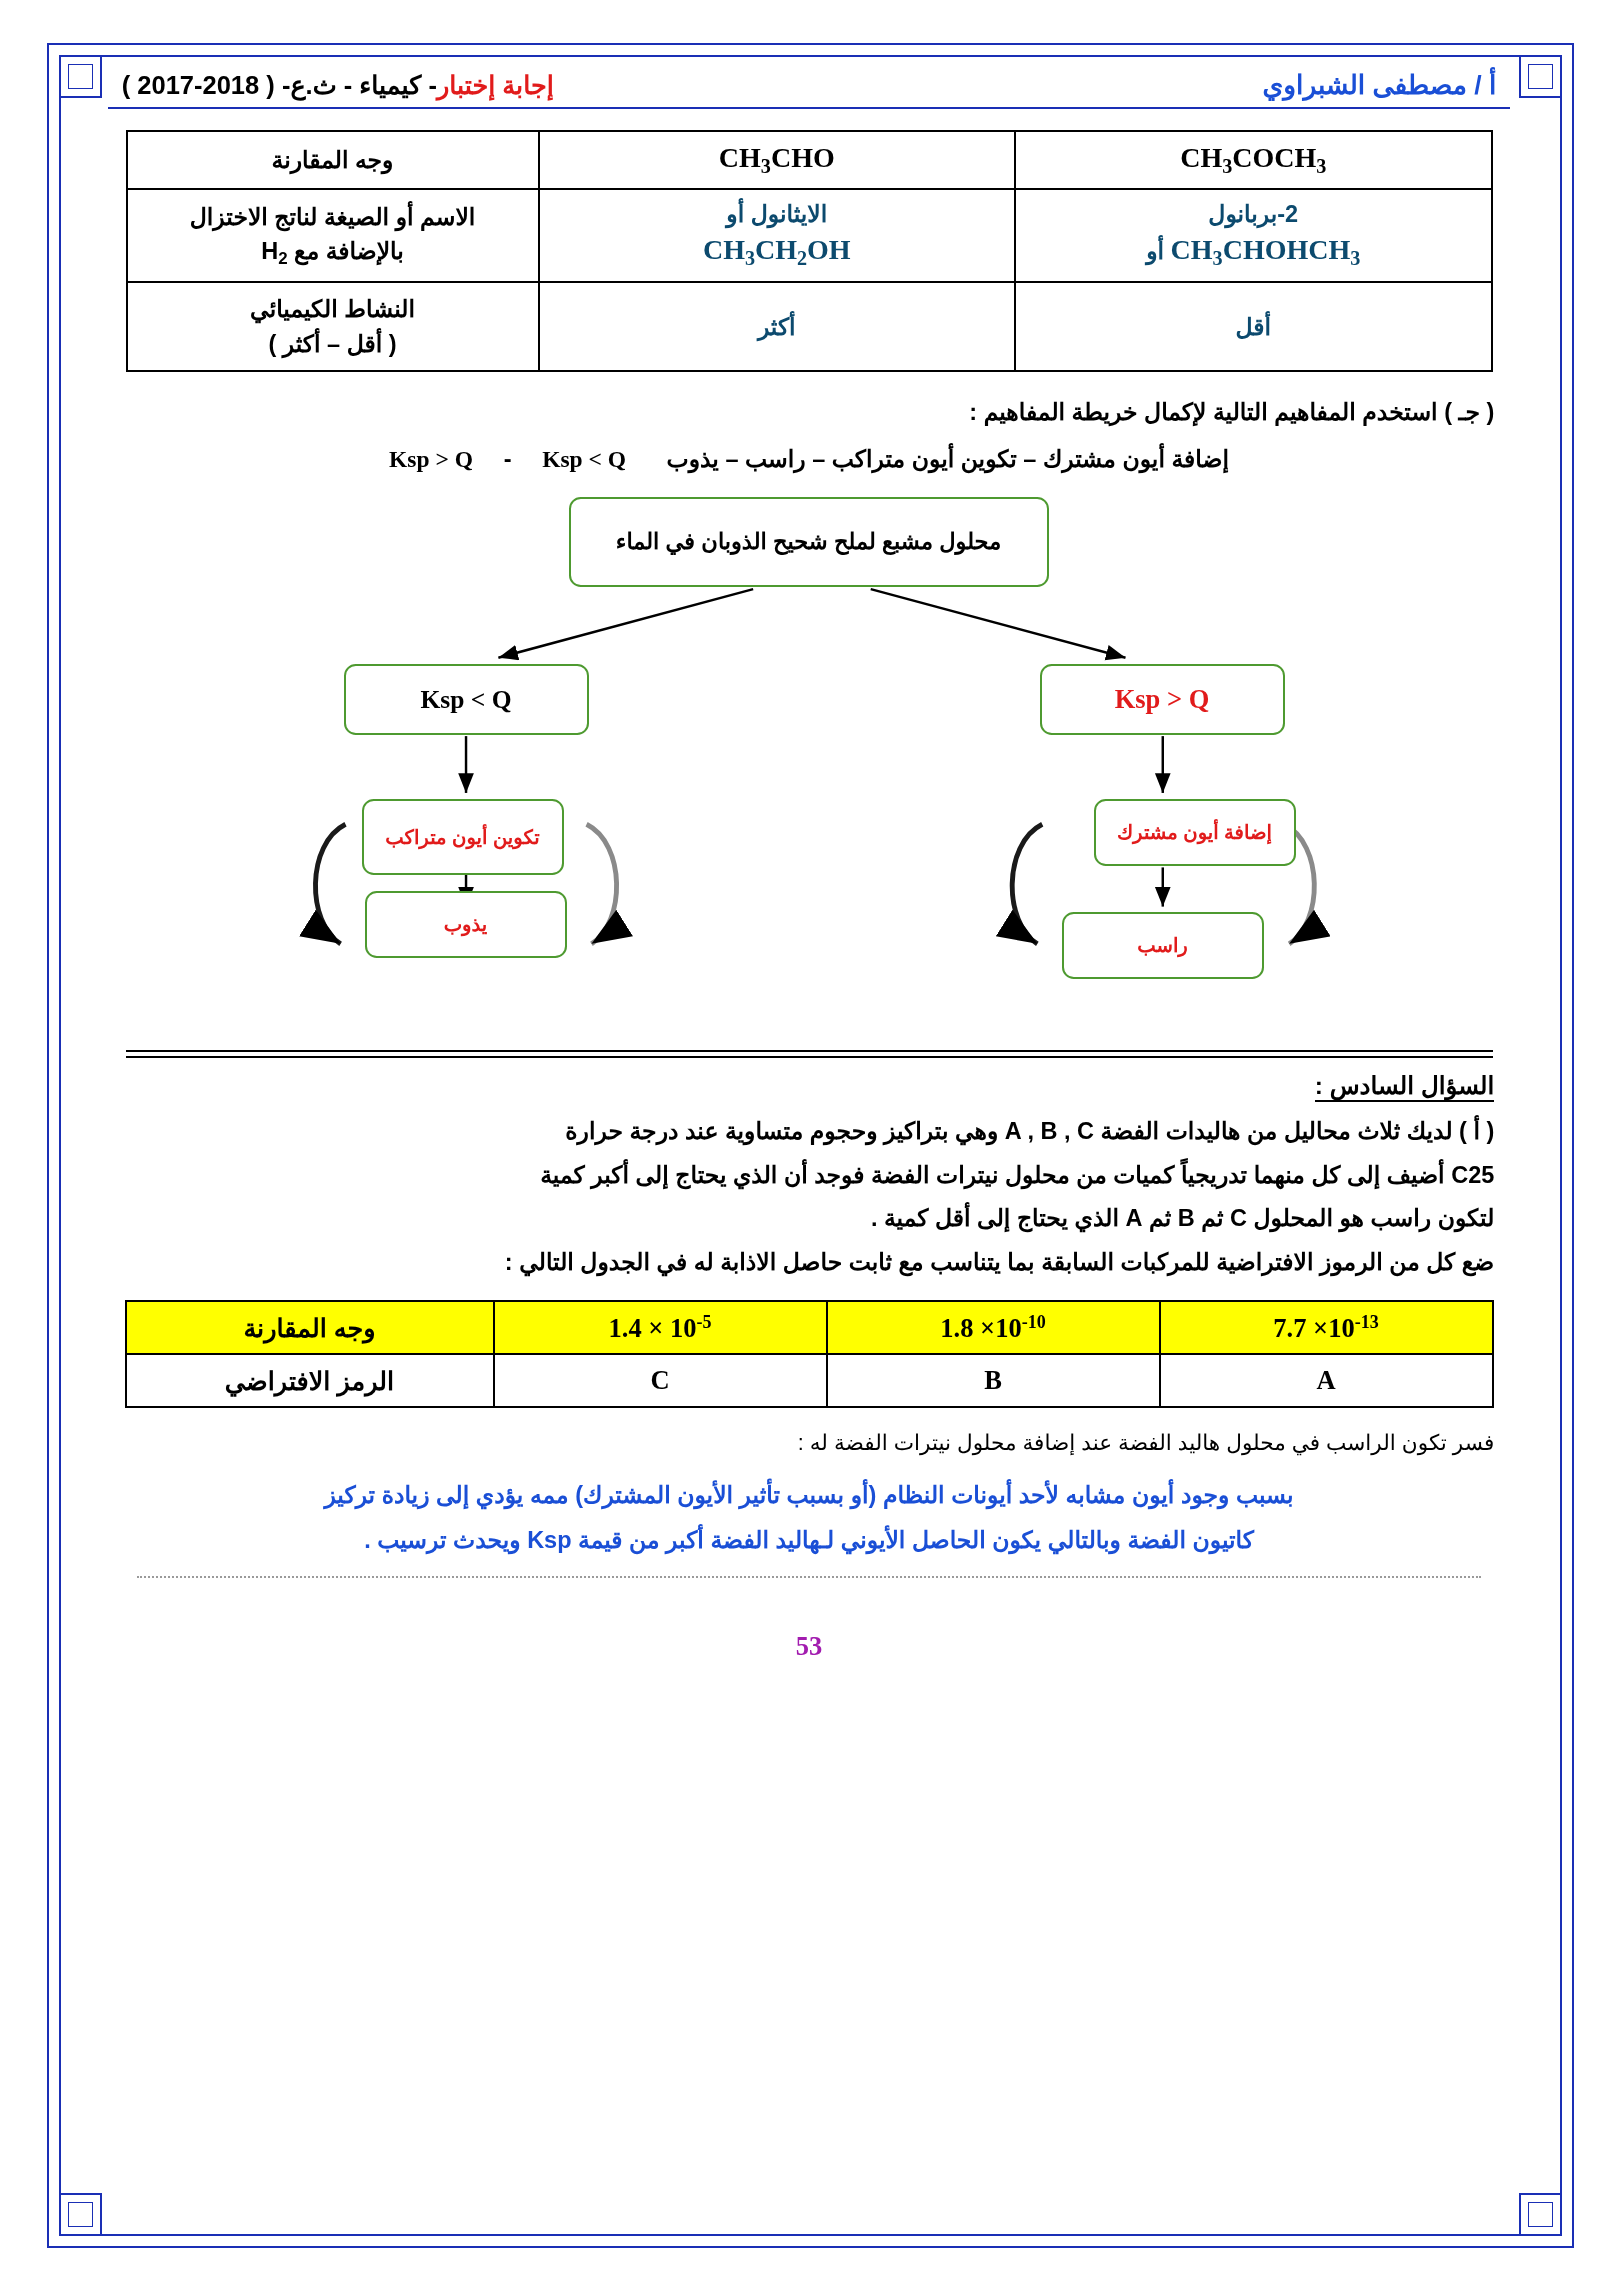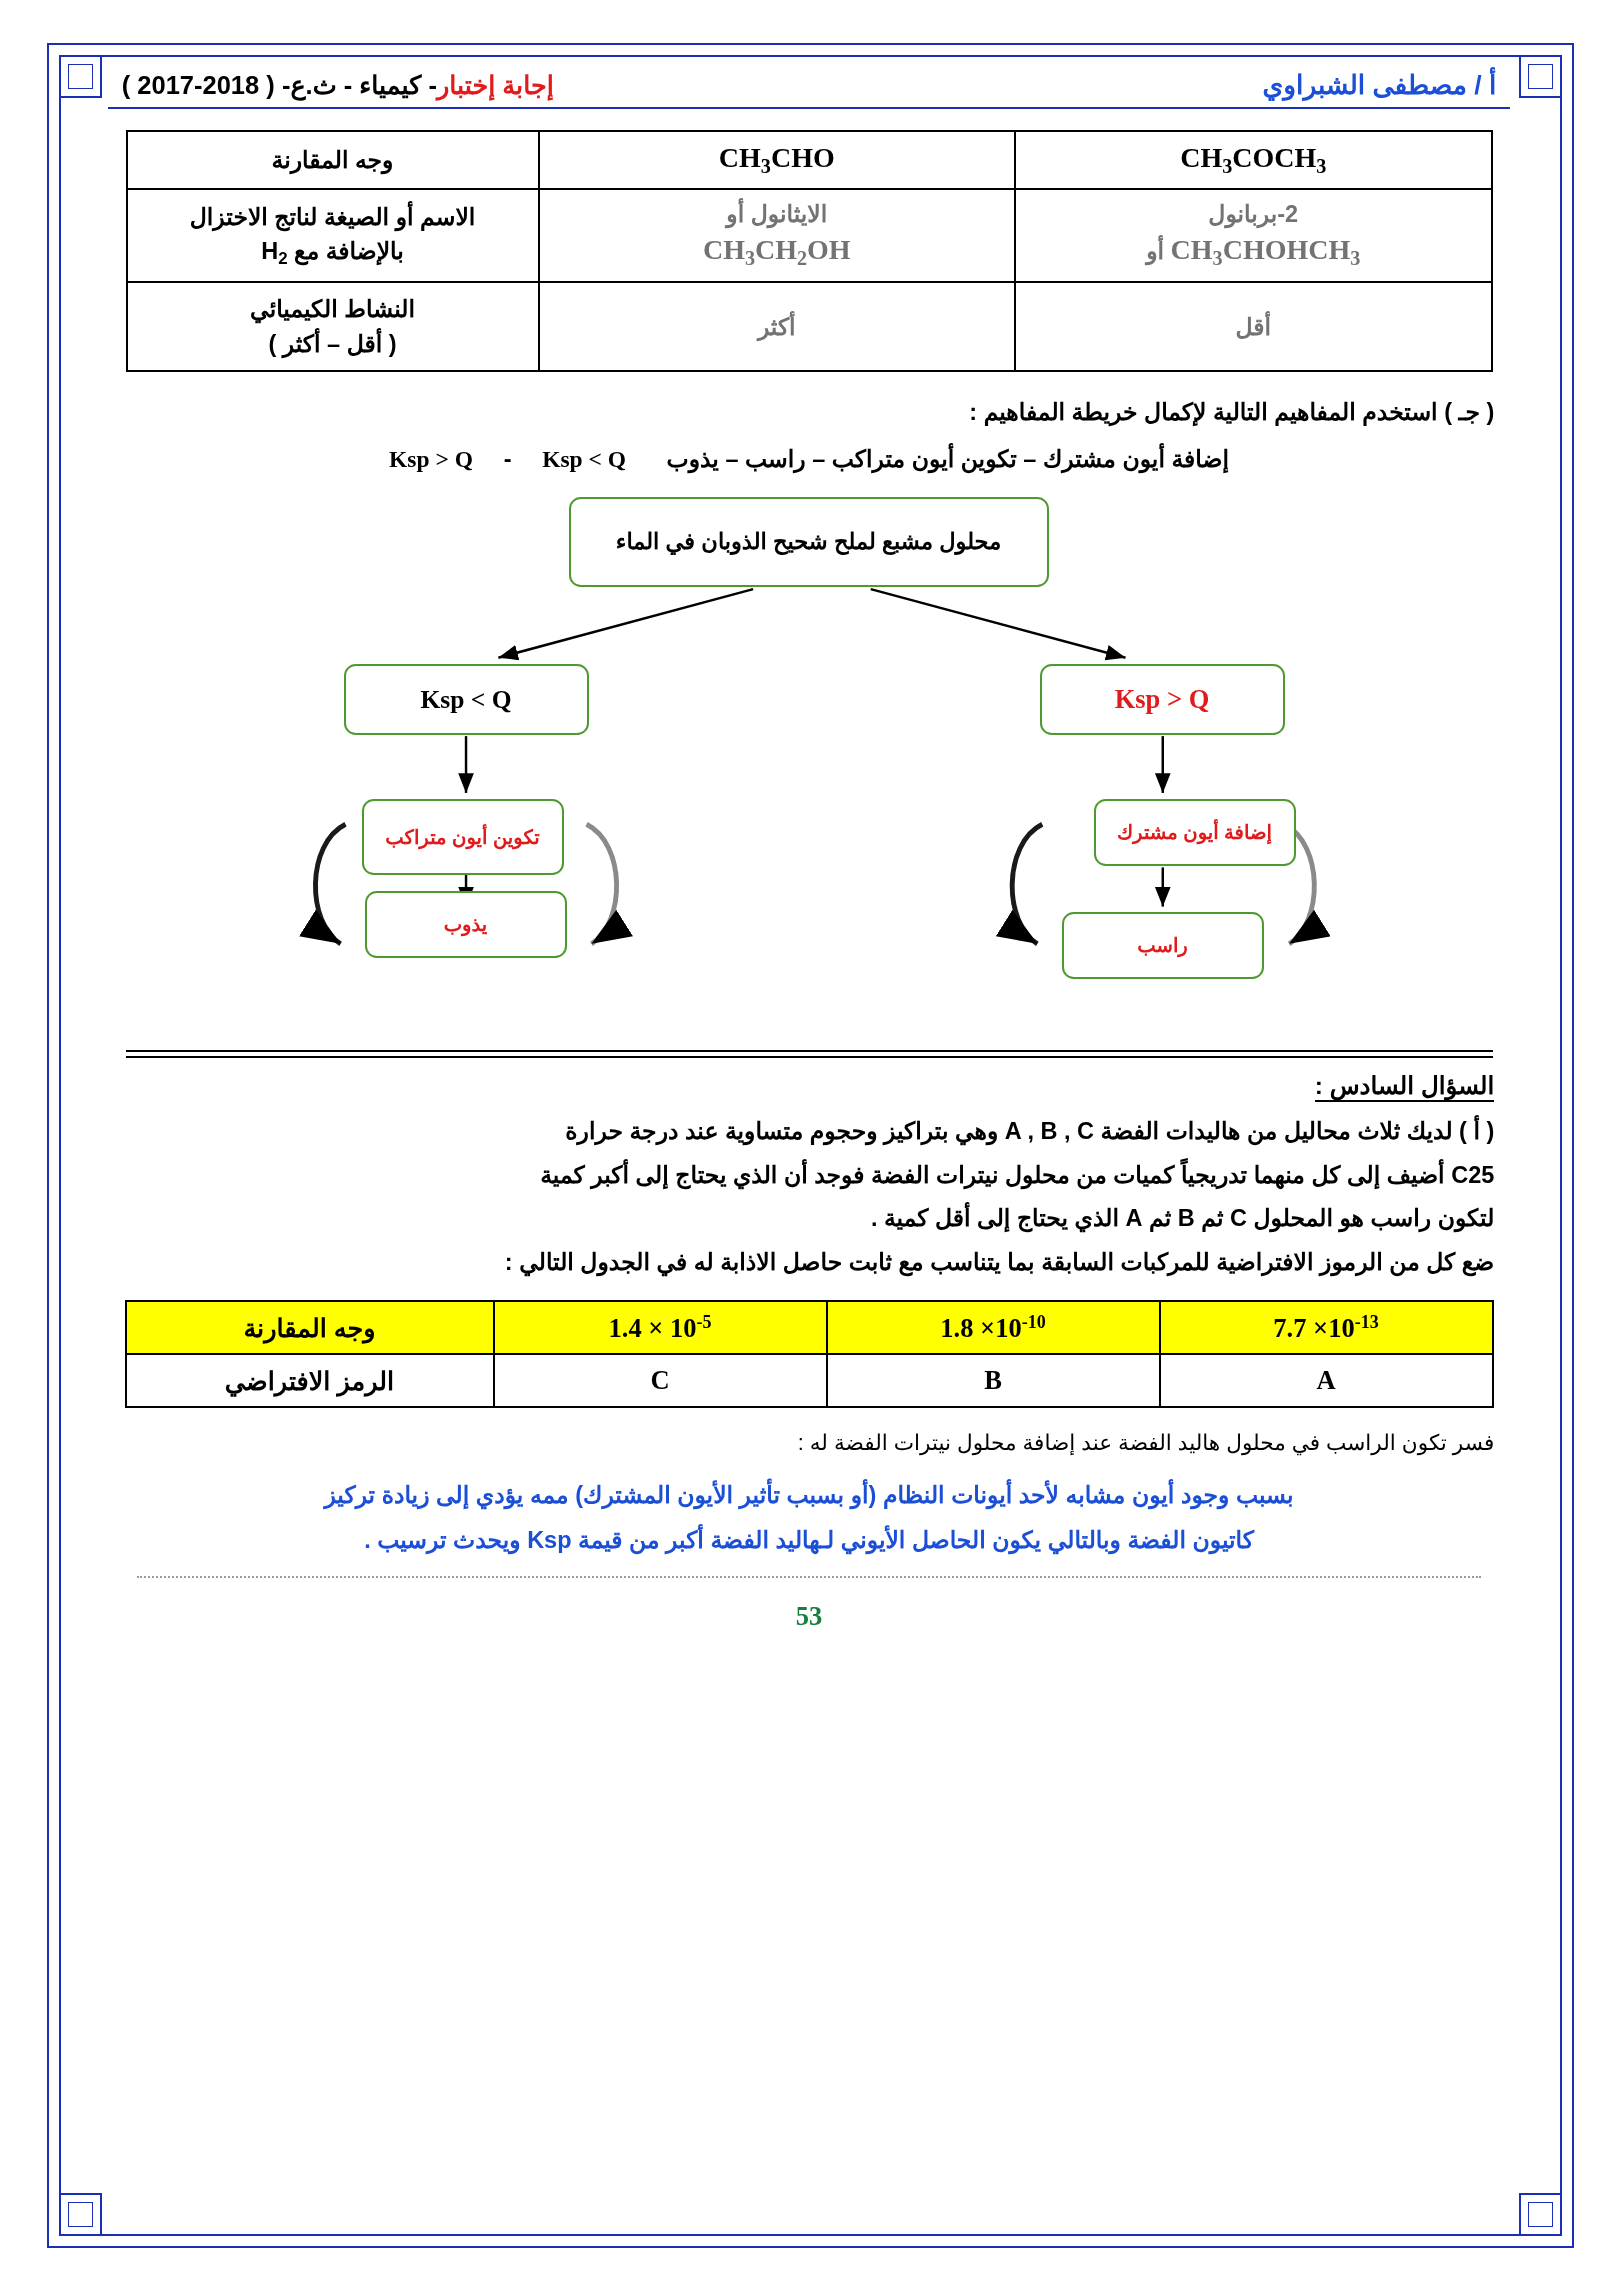--- a/index.html
+++ b/index.html
@@ -103,21 +103,21 @@
     font-size: 22.5px;
     line-height: 1.45;
     direction: rtl;
   }
   .cell-formula {
     font-family: "Liberation Serif", serif;
     font-weight: bold;
     font-size: 28px;
   }
   .cell-red {
-    color: #737373;
+    color: #0c4a6e;
     font-weight: bold;
   }
   .cell-red .serif {
     font-family: "Liberation Serif", serif;
     font-size: 28px;
   }
   .sub { font-size: 0.72em; vertical-align: -0.28em; }
   .sup { font-size: 0.68em; vertical-align: 0.5em; }
 
   .col-a { width: 436px; }
@@ -272,24 +272,24 @@
     font-size: 23.5px;
     line-height: 1.9;
     margin: 17.6px 25.5px 0 25.5px;
   }
   .dotted {
     margin: 13.7px 29px 0 29px;
     border-top: 2px dotted #9a9a9a;
   }
   .page-num {
     text-align: center;
-    color: #15803d;
+    color: #a21caf;
     font-weight: bold;
     font-size: 26.5px;
-    margin-top: 23px;
+    margin-top: 53px;
     font-family: "Liberation Serif", serif;
   }
 </style>
 </head>
 <body>
 
 <div class="page-frame">
   <div class="page-frame-inner"></div>
   <div class="corner-deco tl"></div>
   <div class="corner-deco tr"></div>

